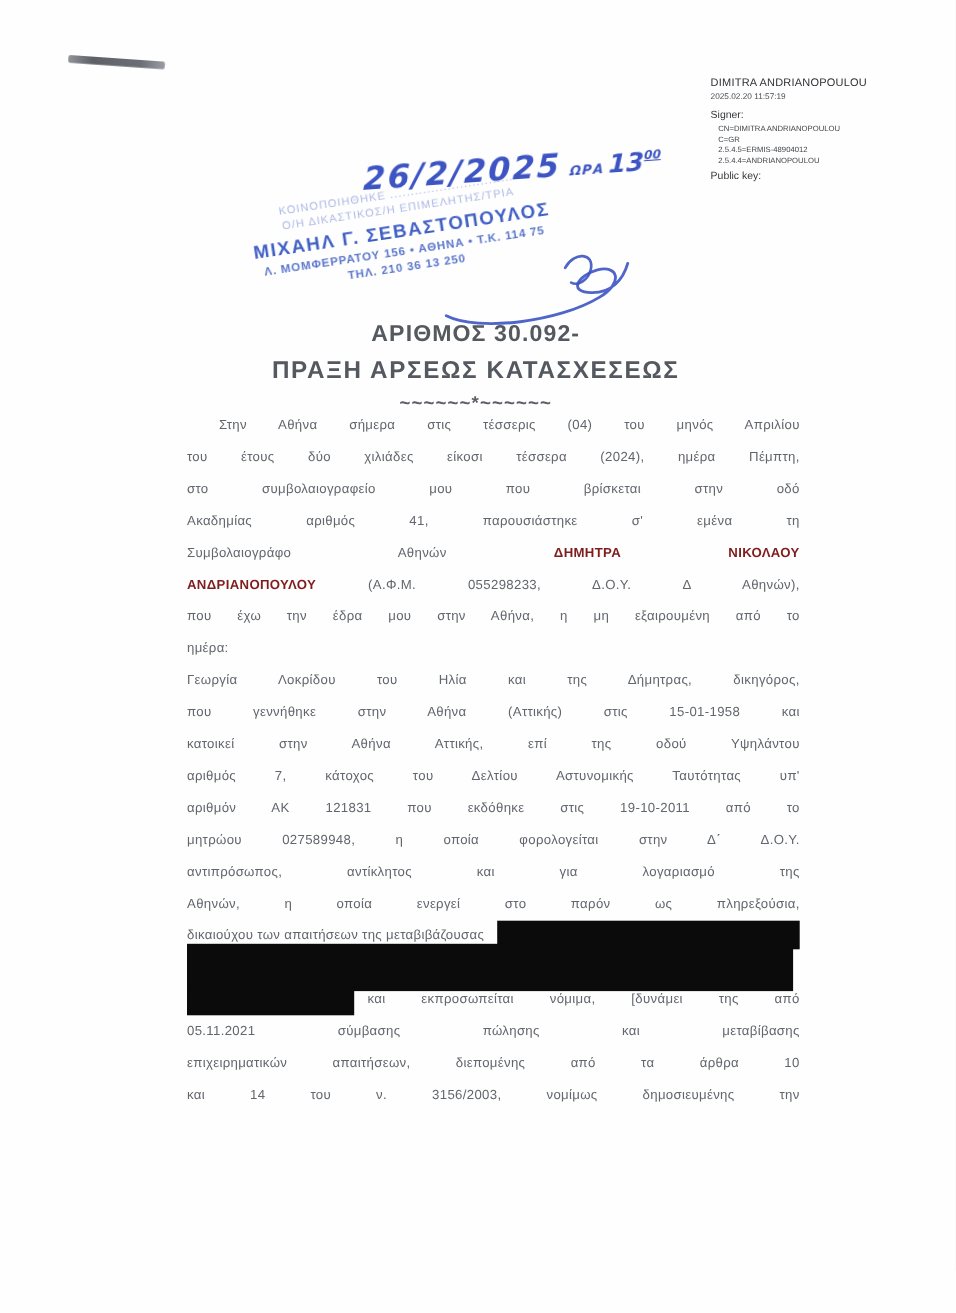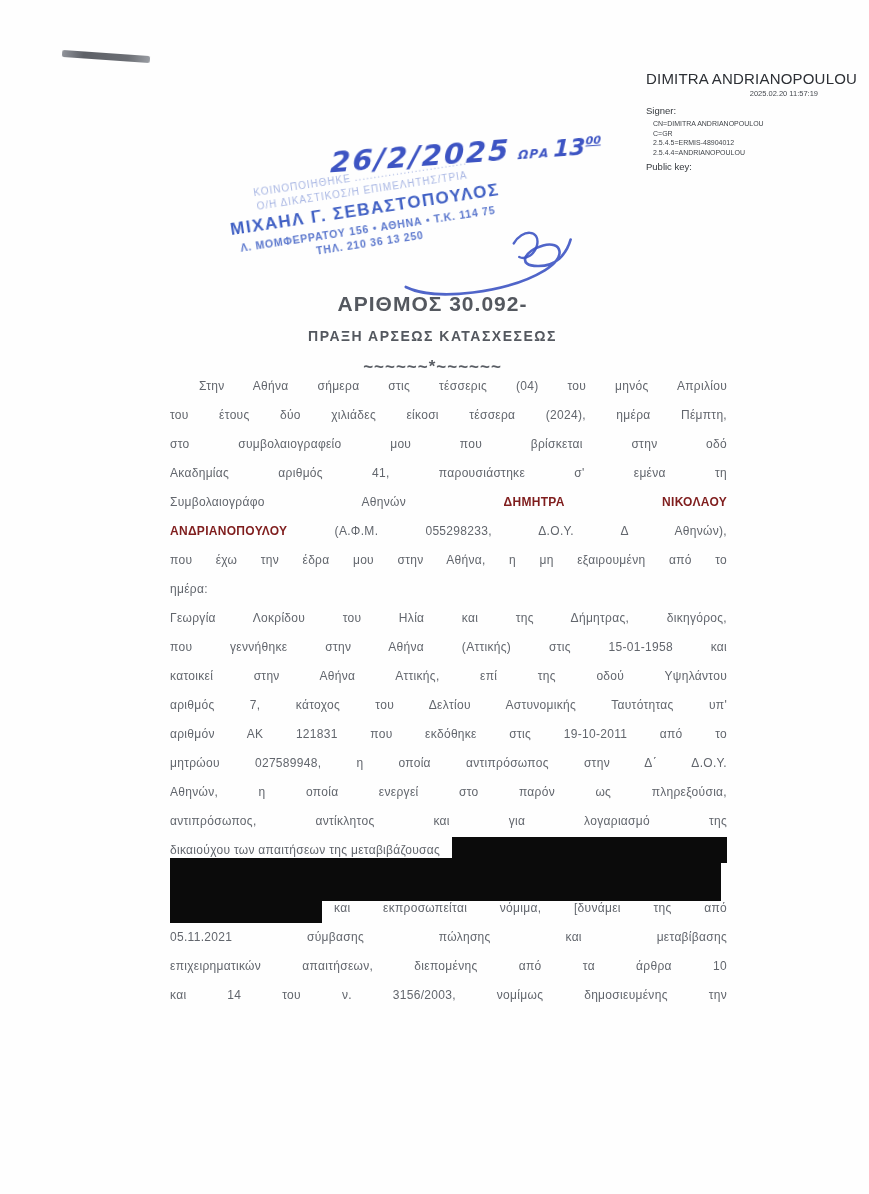--- a/index.html
+++ b/index.html
@@ -17,22 +17,22 @@
     position:absolute;left:62px;top:53px;width:88px;height:7px;
     background:linear-gradient(90deg,#90939a,#5d6066 25%,#6b6e74 75%,#9a9da3);
     transform:rotate(4deg);border-radius:2px;filter:blur(.4px);
   }
 
   
   .sigblock{
     position:absolute;left:646px;top:70px;width:172px;
     color:#3a3e44;filter:blur(.2px);
   }
-  .sig-name{font-size:15px;letter-spacing:.2px;color:#2c2f34;white-space:nowrap;}
-  .sig-time{font-size:7.5px;text-align:right;margin-top:2px;color:#45494f;}
+  .sig-name{font-size:10px;letter-spacing:.2px;color:#2c2f34;white-space:nowrap;}
+  .sig-time{font-size:7.5px;text-align:left;margin-top:2px;color:#45494f;}
   .sig-signer{font-size:9.5px;margin-top:7px;color:#34383d;}
   .sig-details{font-size:7px;line-height:9.6px;margin-top:3px;padding-left:7px;color:#404449;white-space:nowrap;}
   .sig-pubkey{font-size:9.5px;margin-top:4px;color:#34383d;}
 
   
   .hw-date{
     position:absolute;left:330px;top:136px;
     color:#3d54c3;transform:rotate(-4deg) skewX(-6deg);
     font-family:"DejaVu Sans",sans-serif;font-style:italic;font-weight:600;
     white-space:nowrap;filter:blur(.2px);
@@ -53,21 +53,21 @@
   .stamp-addr,.stamp-tel{font-size:10.5px;font-weight:600;letter-spacing:.8px;line-height:14px;color:rgba(64,96,196,.85);white-space:nowrap;}
 
   .sig-squiggle{position:absolute;left:398px;top:226px;transform:rotate(-6deg);}
 
   
   .heading{
     position:absolute;left:154px;top:288px;width:557px;
     text-align:center;color:#54585f;font-weight:700;
   }
   .heading .num{font-size:21px;letter-spacing:1px;line-height:32px;}
-  .heading .title{font-size:14px;letter-spacing:1.5px;line-height:33px;}
+  .heading .title{font-size:22px;letter-spacing:1.5px;line-height:33px;}
   .heading .divider{font-size:17px;font-weight:700;letter-spacing:1px;line-height:28px;color:#5a5e65;}
 
   
   .body-text{
     position:absolute;left:170px;top:372px;width:557px;
     color:#62666d;font-size:12px;letter-spacing:.3px;
   }
   .bline{
     height:29px;line-height:29px;
     text-align:justify;text-align-last:justify;
@@ -136,23 +136,23 @@
       <div class="bline"><span class="txt"><span>Ακαδημίας αριθμός 41, παρουσιάστηκε σ' εμένα τη</span></span></div>
       <div class="bline"><span class="txt"><span>Συμβολαιογράφο Αθηνών </span><span class="bold">ΔΗΜΗΤΡΑ ΝΙΚΟΛΑΟΥ</span></span></div>
       <div class="bline"><span class="txt"><span class="bold">ΑΝΔΡΙΑΝΟΠΟΥΛΟΥ</span><span> (Α.Φ.Μ. 055298233, Δ.Ο.Υ. Δ Αθηνών),</span></span></div>
       <div class="bline"><span class="txt"><span>που έχω την έδρα μου στην Αθήνα, η μη εξαιρουμένη από το</span></span></div>
       <div class="bline nojust"><span class="txt"><span>ημέρα:</span></span></div>
       <div class="bline"><span class="txt"><span>Γεωργία Λοκρίδου του Ηλία και της Δήμητρας, δικηγόρος,</span></span></div>
       <div class="bline"><span class="txt"><span>που γεννήθηκε στην Αθήνα (Αττικής) στις 15-01-1958 και</span></span></div>
       <div class="bline"><span class="txt"><span>κατοικεί στην Αθήνα Αττικής, επί της οδού Υψηλάντου</span></span></div>
       <div class="bline"><span class="txt"><span>αριθμός 7, κάτοχος του Δελτίου Αστυνομικής Ταυτότητας υπ'</span></span></div>
       <div class="bline"><span class="txt"><span>αριθμόν ΑΚ 121831 που εκδόθηκε στις 19-10-2011 από το</span></span></div>
-      <div class="bline"><span class="txt"><span>μητρώου 027589948, η οποία αντιπρόσωπος στην Δ΄ Δ.Ο.Υ.</span></span></div>
+      <div class="bline"><span class="txt"><span>μητρώου 027589948, η οποία φορολογείται στην Δ΄ Δ.Ο.Υ.</span></span></div>
+      <div class="bline"><span class="txt"><span>αντιπρόσωπος, αντίκλητος και για λογαριασμό της</span></span></div>
       <div class="bline"><span class="txt"><span>Αθηνών, η οποία ενεργεί στο παρόν ως πληρεξούσια,</span></span></div>
-      <div class="bline"><span class="txt"><span>αντιπρόσωπος, αντίκλητος και για λογαριασμό της</span></span></div>
       <div class="bline r-right">
         <span class="txt"><span>δικαιούχου των απαιτήσεων της μεταβιβάζουσας</span></span>
         <div class="bar"></div>
       </div>
       <div class="bline r-full">
         <div class="bar"></div>
       </div>
       <div class="bline r-left">
         <div class="bar"></div>
         <span class="txt"><span>και εκπροσωπείται νόμιμα, [δυνάμει της από</span></span>

